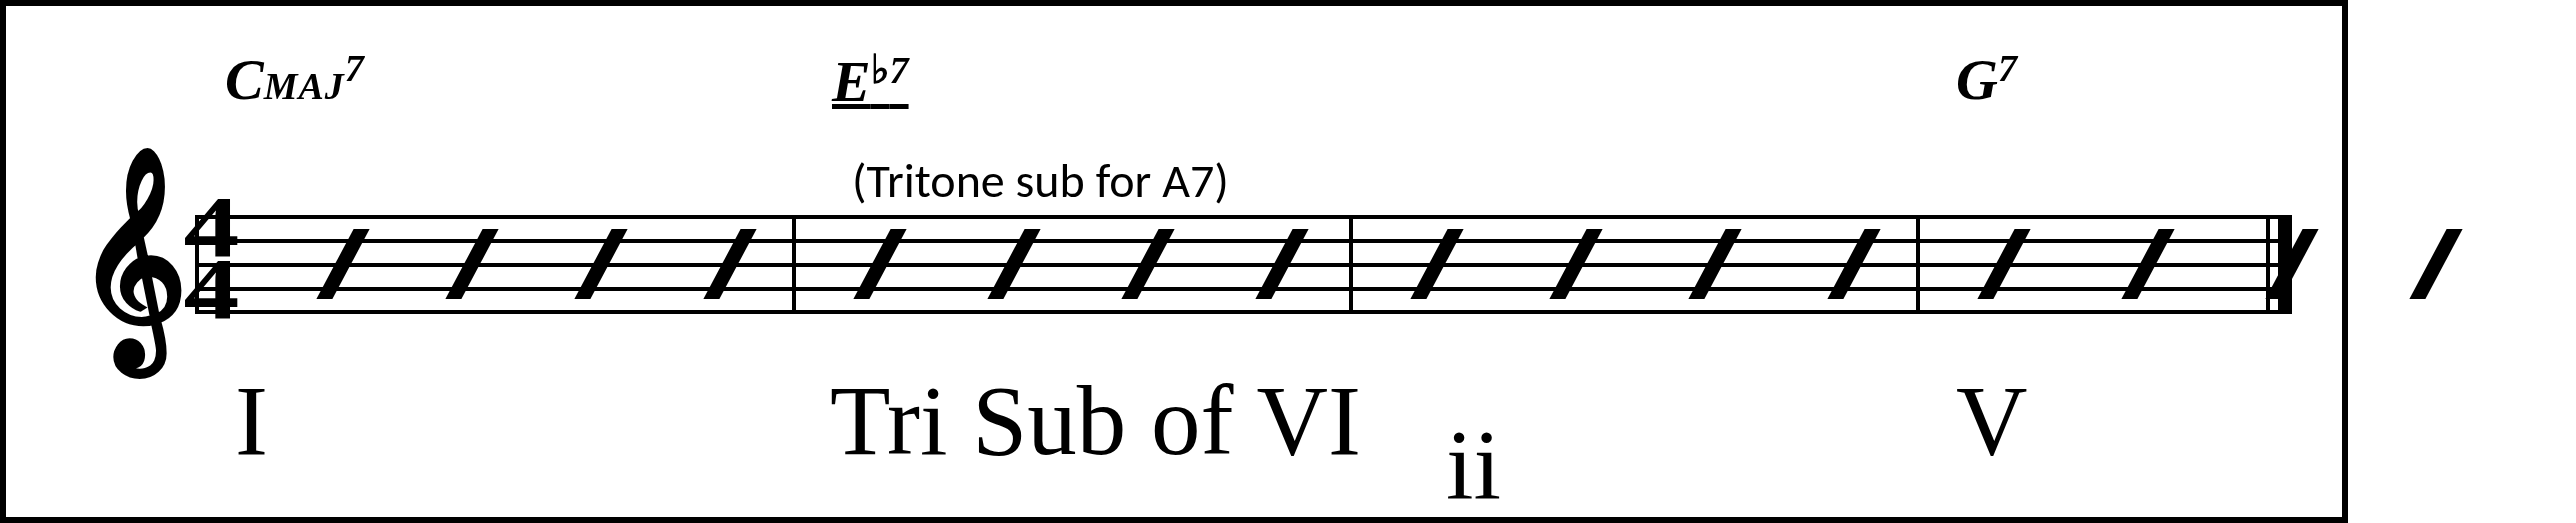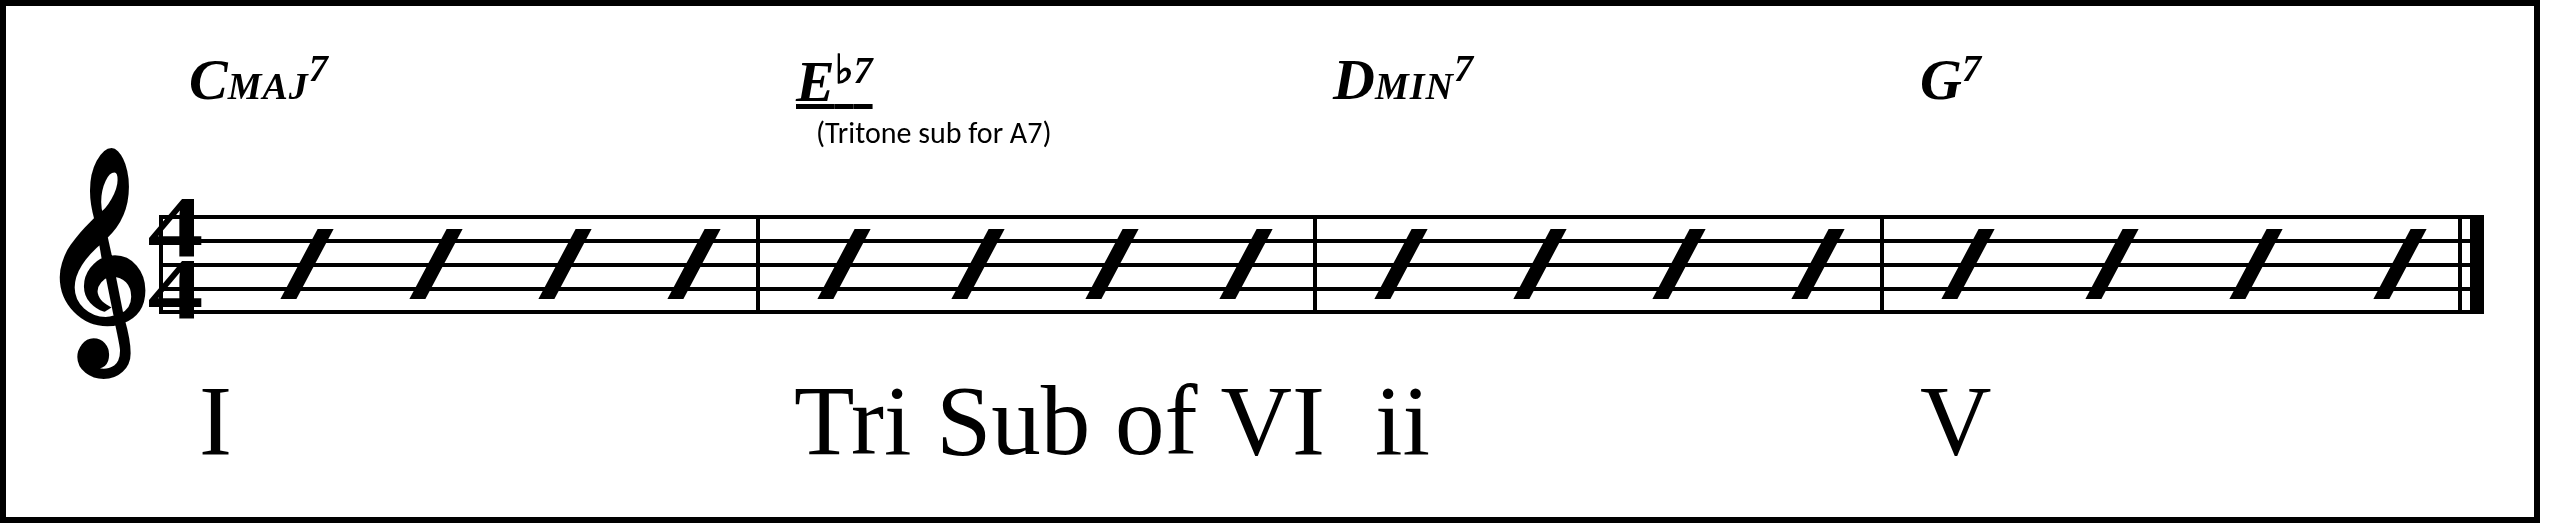--- a/index.html
+++ b/index.html
@@ -3,26 +3,26 @@
 <meta charset="utf-8">
 <style>
   * { box-sizing: border-box; }
   body {
     margin: 0;
     padding: 0;
     background: #fff;
     font-family: Georgia, 'Times New Roman', serif;
   }
   .frame {
-    width: 2540px;
+    width: 2348px;
     height: 523px;
     border: 6px solid #000;
     position: relative;
     background: #fff;
-    padding: 20px 40px 10px 24px;
+    padding: 20px 40px 10px 60px;
   }
   .content {
     position: relative;
     width: 100%;
     height: 100%;
   }
   
   .chord-row {
     position: absolute;
     top: 20px;
@@ -39,22 +39,23 @@
     color: #000;
     white-space: nowrap;
   }
   .chord .root { font-size: 58px; }
   .chord .qual { font-size: 38px; letter-spacing: 1px; }
   .chord .alt  { font-size: 38px; vertical-align: 18px; }
   .chord .flat { font-size: 40px; vertical-align: 18px; font-style: normal; font-family: Georgia, serif;}
   .subnote {
     position: absolute;
     font-family: Calibri, Arial, sans-serif;
-    font-size: 30px;
+    font-size: 48px;
     color: #000;
+    margin-top: 37px;
   }
   
   .staff-wrap {
     position: absolute;
     top: 189px;
     left: 10px;
     right: 10px;
     height: 119px;
   }
   .staff {
@@ -136,23 +137,20 @@
 
       <div class="chord" style="left:159px;">
         <span class="root">C</span><span class="qual">MAJ</span><span class="alt">7</span>
       </div>
 
       <div class="chord" style="left:766px;text-decoration:underline;">
         <span class="root">E</span><span class="flat">♭</span><span class="alt">7</span>
       </div>
       <div class="subnote" style="left:786px; top:68px;">(Tritone sub for A7)</div>
 
-      <div class="chord" style="left:1303px;">
-        <span class="root">D</span><span class="qual">MIN</span><span class="alt">7</span>
-      </div>
 
       <div class="chord" style="left:1890px;">
         <span class="root">G</span><span class="qual"></span><span class="alt">7</span>
       </div>
     </div>
 
     <div class="staff-wrap">
       <div class="staff">
 
         <div class="staff-line" style="top:0px;"></div>
@@ -192,19 +190,19 @@
         <div class="slash" style="left:1920px;"></div>
         <div class="slash" style="left:2064px;"></div>
         <div class="slash" style="left:2208px;"></div>
         <div class="slash" style="left:2352px;"></div>
       </div>
     </div>
 
     <div class="roman-row">
       <div class="roman" style="left:169px;">I</div>
       <div class="roman" style="left:764px;">Tri Sub of VI</div>
-      <div class="roman" style="left:1345px;">ii</div>
+      <div class="roman" style="left:1380px;margin-top:44px;">ii</div>
       <div class="roman" style="left:1890px;">V</div>
     </div>
 
   </div>
 </div>
 
 
 </body></html>

